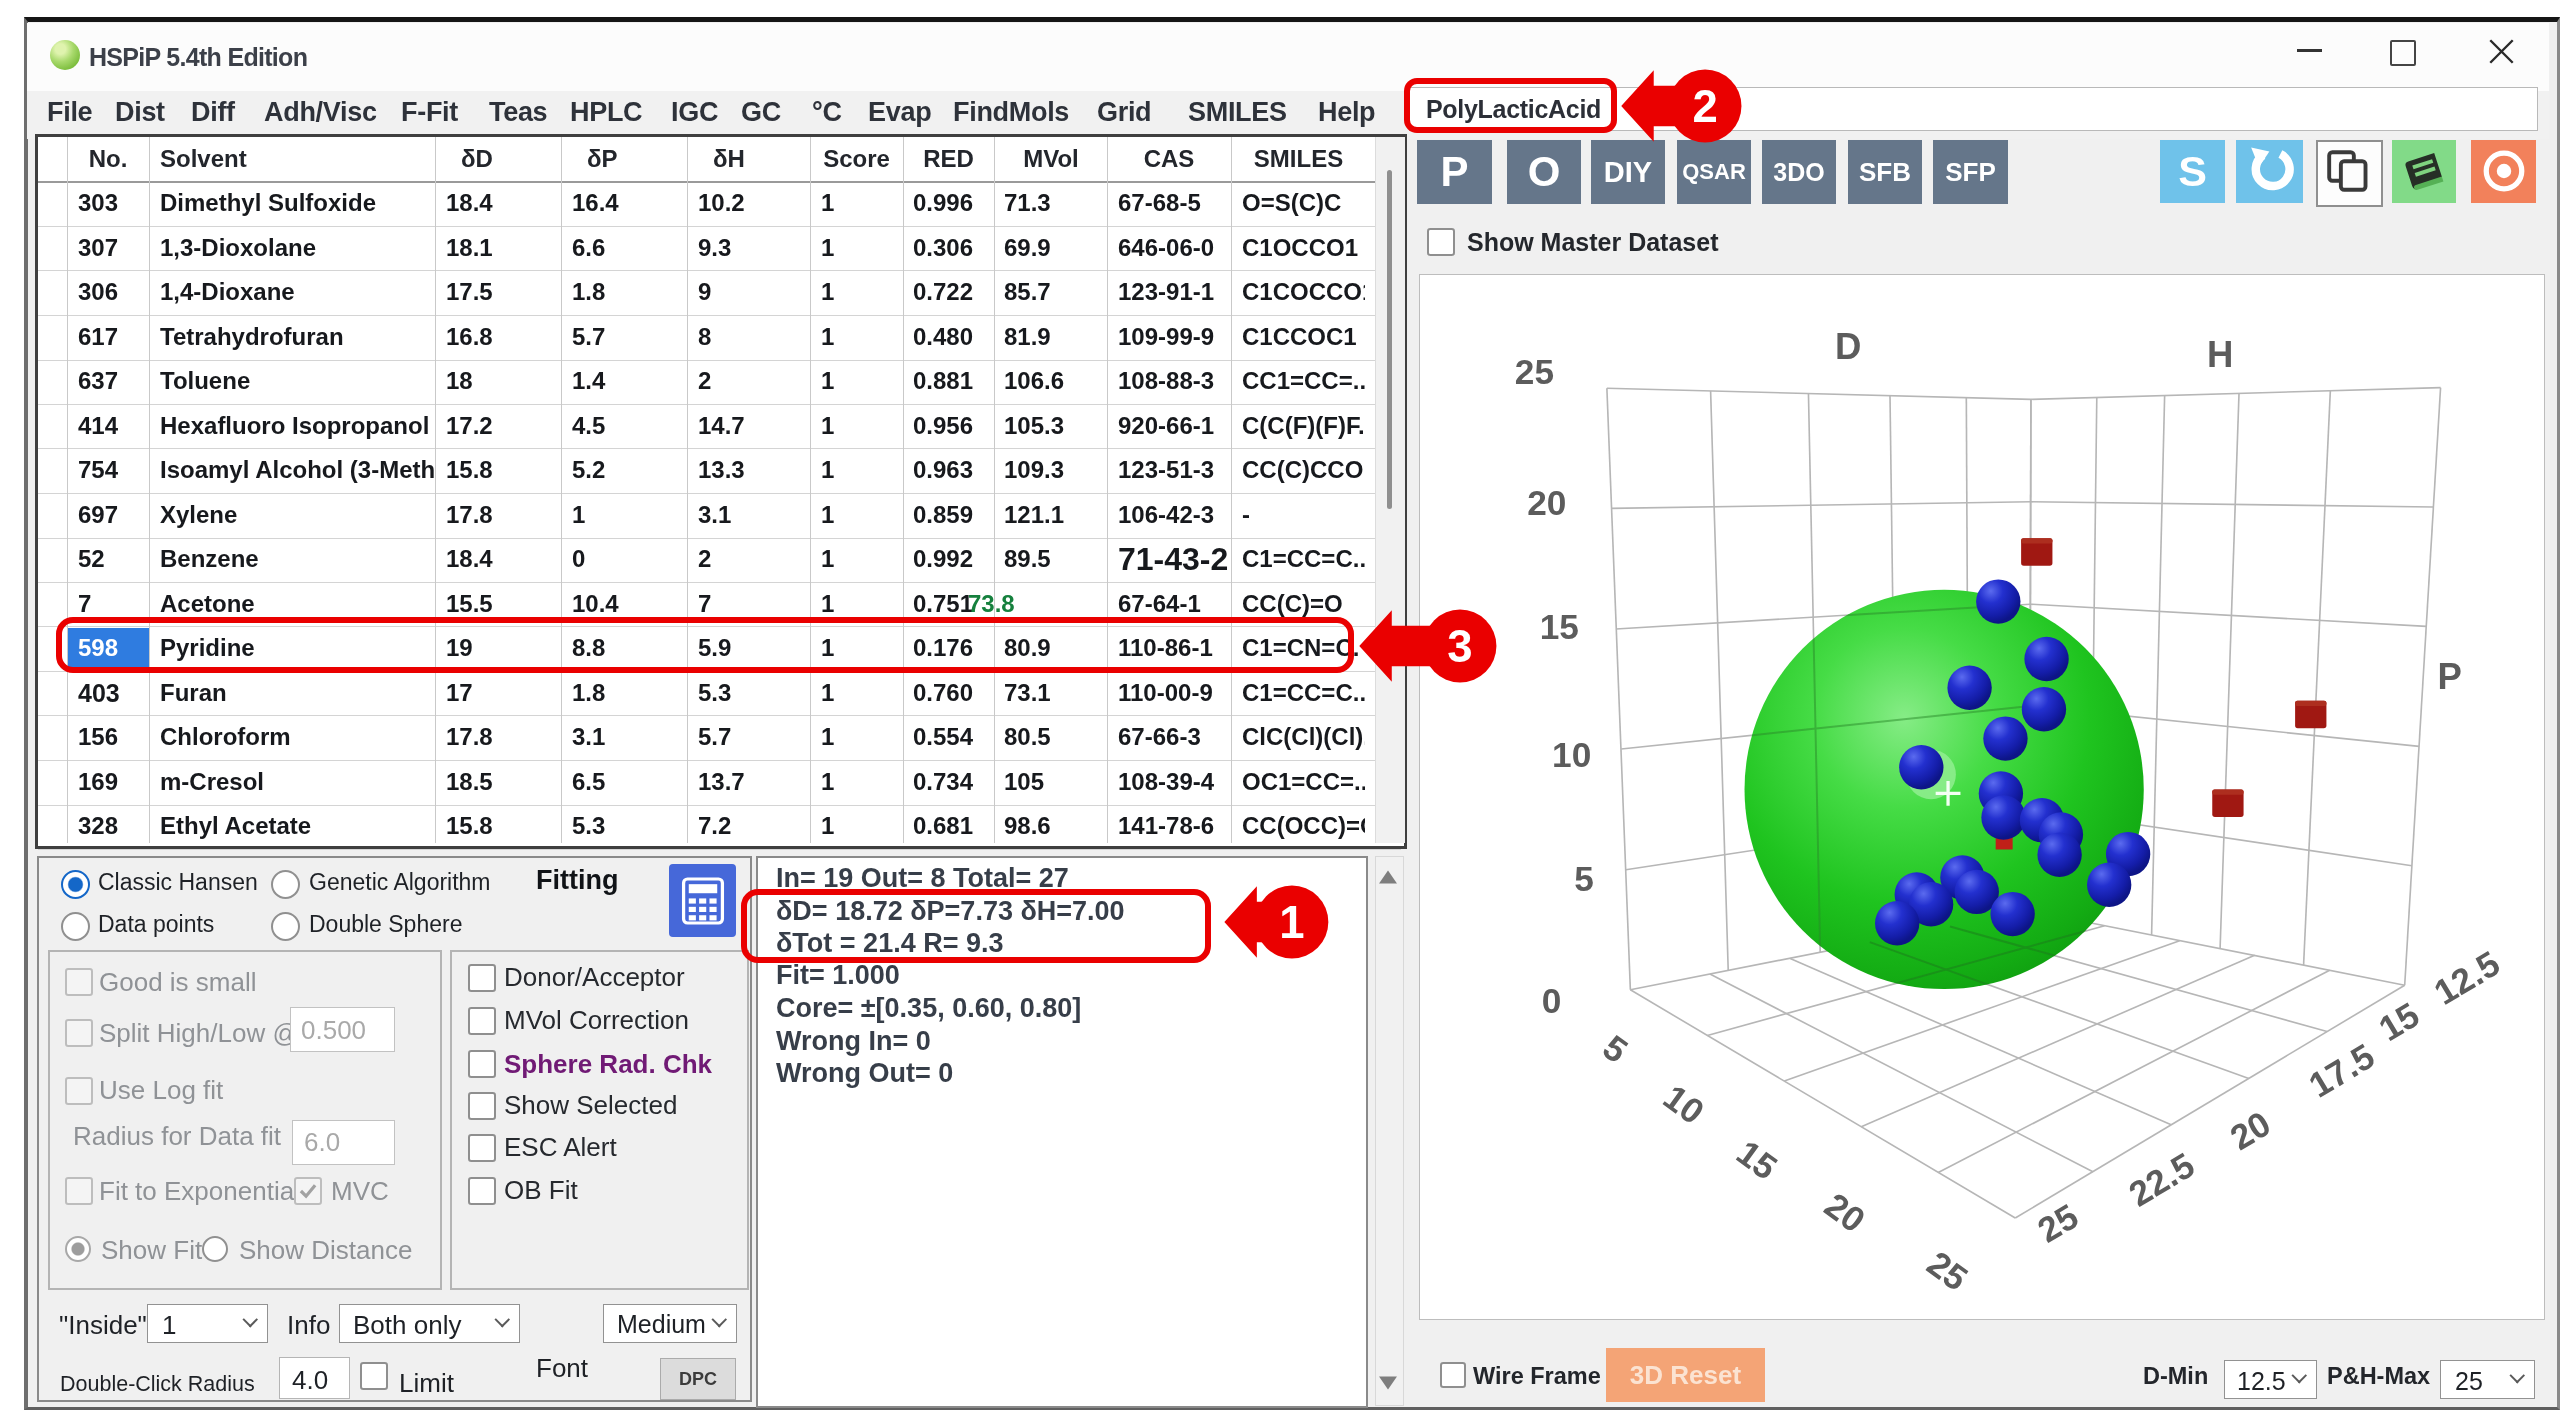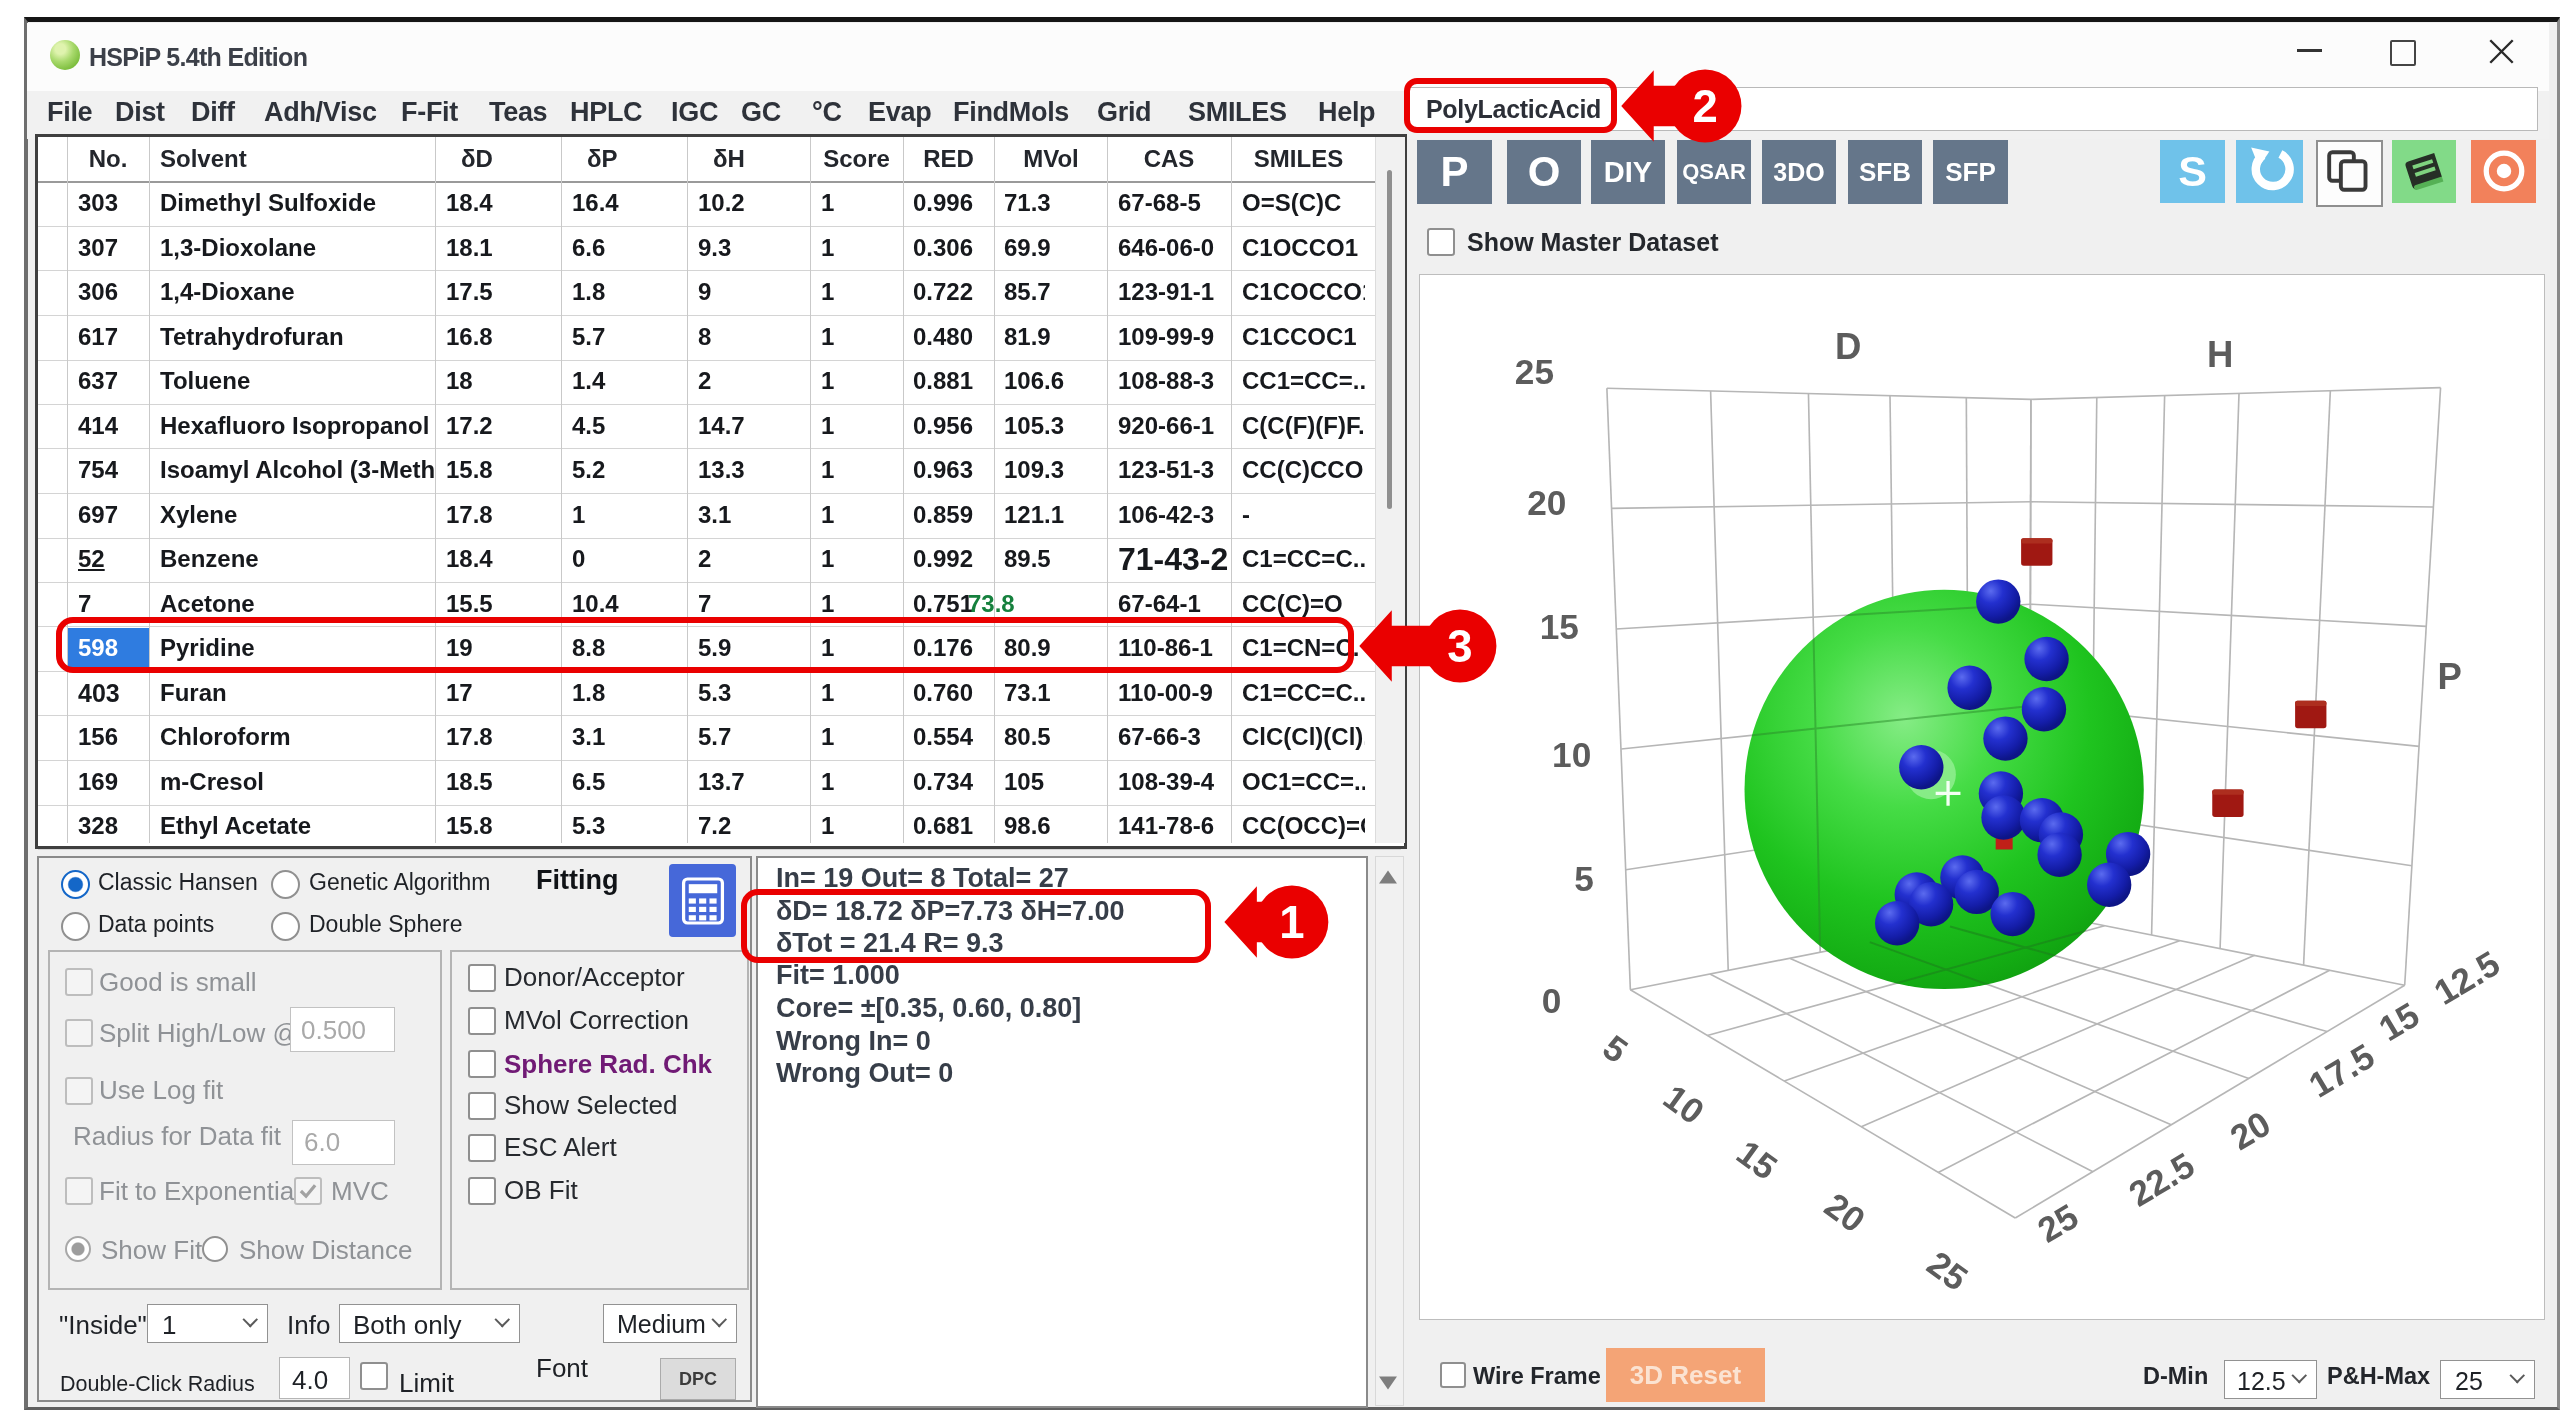--- a/index.html
+++ b/index.html
@@ -140,21 +140,21 @@
 <div class="tx" style="left:160px;top:493px;width:274px;overflow:hidden;height:44px;line-height:44px;font-size:24px;font-weight:600;color:#17191d;">Xylene</div>
 <div class="tx" style="left:446px;top:493px;width:114px;overflow:hidden;height:44px;line-height:44px;font-size:24px;font-weight:600;color:#17191d;">17.8</div>
 <div class="tx" style="left:572px;top:493px;width:114px;overflow:hidden;height:44px;line-height:44px;font-size:24px;font-weight:600;color:#17191d;">1</div>
 <div class="tx" style="left:698px;top:493px;width:112px;overflow:hidden;height:44px;line-height:44px;font-size:24px;font-weight:600;color:#17191d;">3.1</div>
 <div class="tx" style="left:821px;top:493px;width:81px;overflow:hidden;height:44px;line-height:44px;font-size:24px;font-weight:600;color:#17191d;">1</div>
 <div class="tx" style="left:913px;top:493px;width:79px;overflow:hidden;height:44px;line-height:44px;font-size:24px;font-weight:600;color:#17191d;">0.859</div>
 <div class="tx" style="left:1004px;top:493px;width:102px;overflow:hidden;height:44px;line-height:44px;font-size:24px;font-weight:600;color:#17191d;">121.1</div>
 <div class="tx" style="left:1118px;top:493px;width:112px;overflow:hidden;height:44px;line-height:44px;font-size:24px;font-weight:600;color:#17191d;">106-42-3</div>
 <div class="tx" style="left:1242px;top:493px;width:123px;overflow:hidden;height:44px;line-height:44px;font-size:24px;font-weight:600;color:#17191d;">-</div>
 <div class="abs" style="left:38px;top:582px;width:1363px;height:1.3px;background:#d4d4d4;"></div>
-<div class="tx" style="left:78px;top:537px;width:70px;overflow:hidden;height:44px;line-height:44px;font-size:24px;font-weight:600;color:#17191d;text-decoration:underline;">52</div>
+<div class="tx" style="left:78px;top:537px;width:70px;overflow:hidden;height:44px;line-height:44px;font-size:24px;font-weight:600;color:#17191d;">52</div>
 <div class="tx" style="left:160px;top:537px;width:274px;overflow:hidden;height:44px;line-height:44px;font-size:24px;font-weight:600;color:#17191d;">Benzene</div>
 <div class="tx" style="left:446px;top:537px;width:114px;overflow:hidden;height:44px;line-height:44px;font-size:24px;font-weight:600;color:#17191d;">18.4</div>
 <div class="tx" style="left:572px;top:537px;width:114px;overflow:hidden;height:44px;line-height:44px;font-size:24px;font-weight:600;color:#17191d;">0</div>
 <div class="tx" style="left:698px;top:537px;width:112px;overflow:hidden;height:44px;line-height:44px;font-size:24px;font-weight:600;color:#17191d;">2</div>
 <div class="tx" style="left:821px;top:537px;width:81px;overflow:hidden;height:44px;line-height:44px;font-size:24px;font-weight:600;color:#17191d;">1</div>
 <div class="tx" style="left:913px;top:537px;width:79px;overflow:hidden;height:44px;line-height:44px;font-size:24px;font-weight:600;color:#17191d;">0.992</div>
 <div class="tx" style="left:1004px;top:537px;width:102px;overflow:hidden;height:44px;line-height:44px;font-size:24px;font-weight:600;color:#17191d;">89.5</div>
 <div class="tx" style="left:1118px;top:537px;width:112px;overflow:hidden;height:44px;line-height:44px;font-size:32px;font-weight:600;color:#17191d;">71-43-2</div>
 <div class="tx" style="left:1242px;top:537px;width:123px;overflow:hidden;height:44px;line-height:44px;font-size:24px;font-weight:600;color:#17191d;">C1=CC=C...</div>
 <div class="abs" style="left:38px;top:626px;width:1363px;height:1.3px;background:#d4d4d4;"></div>

